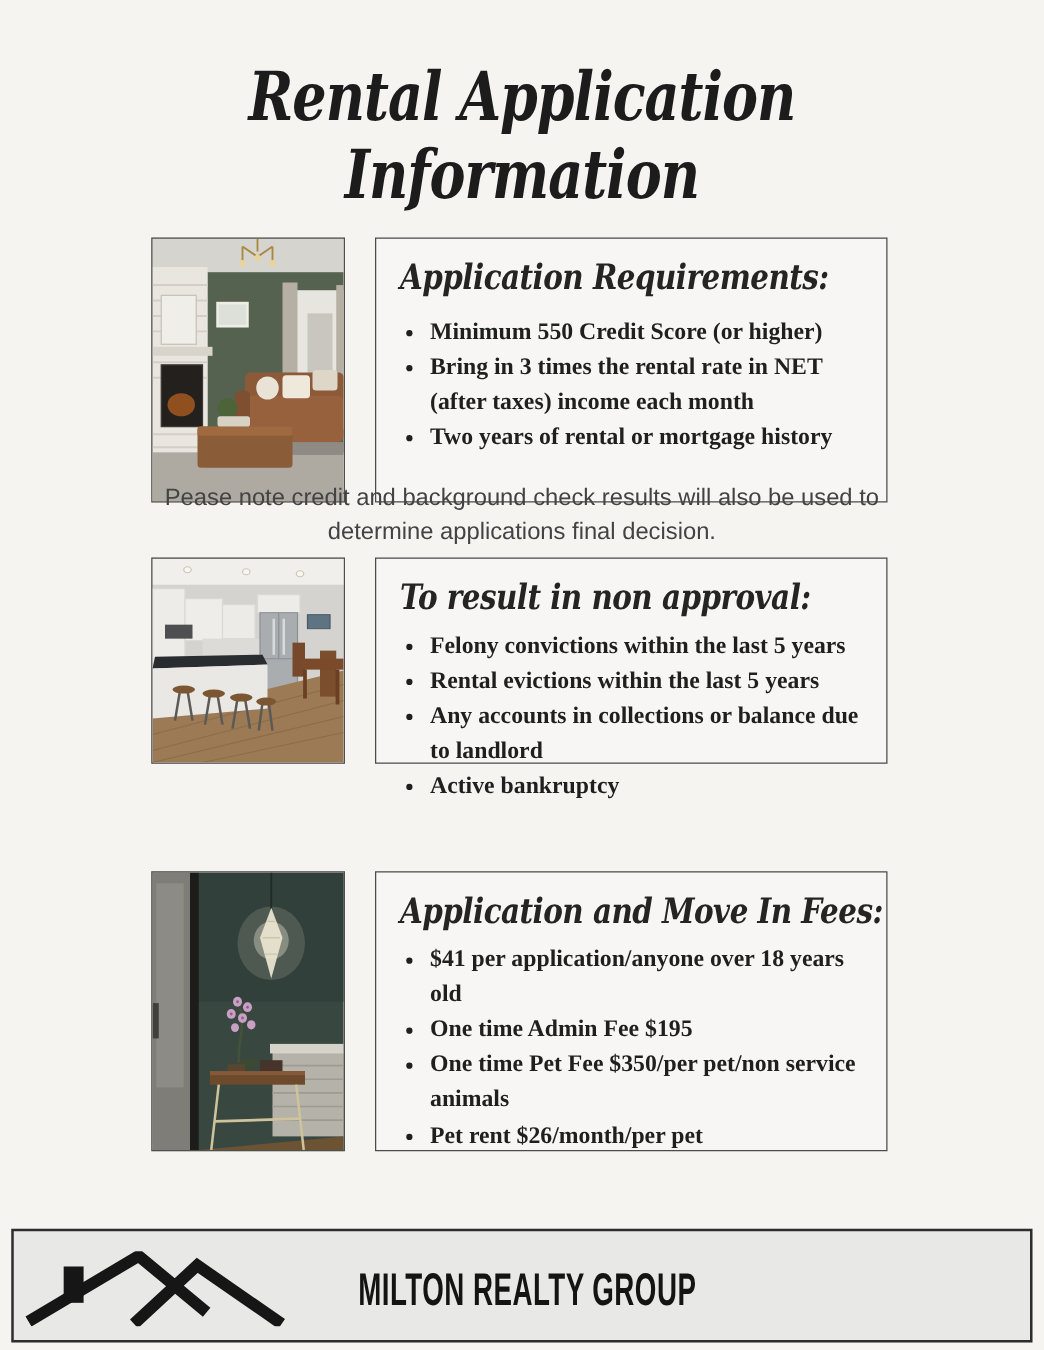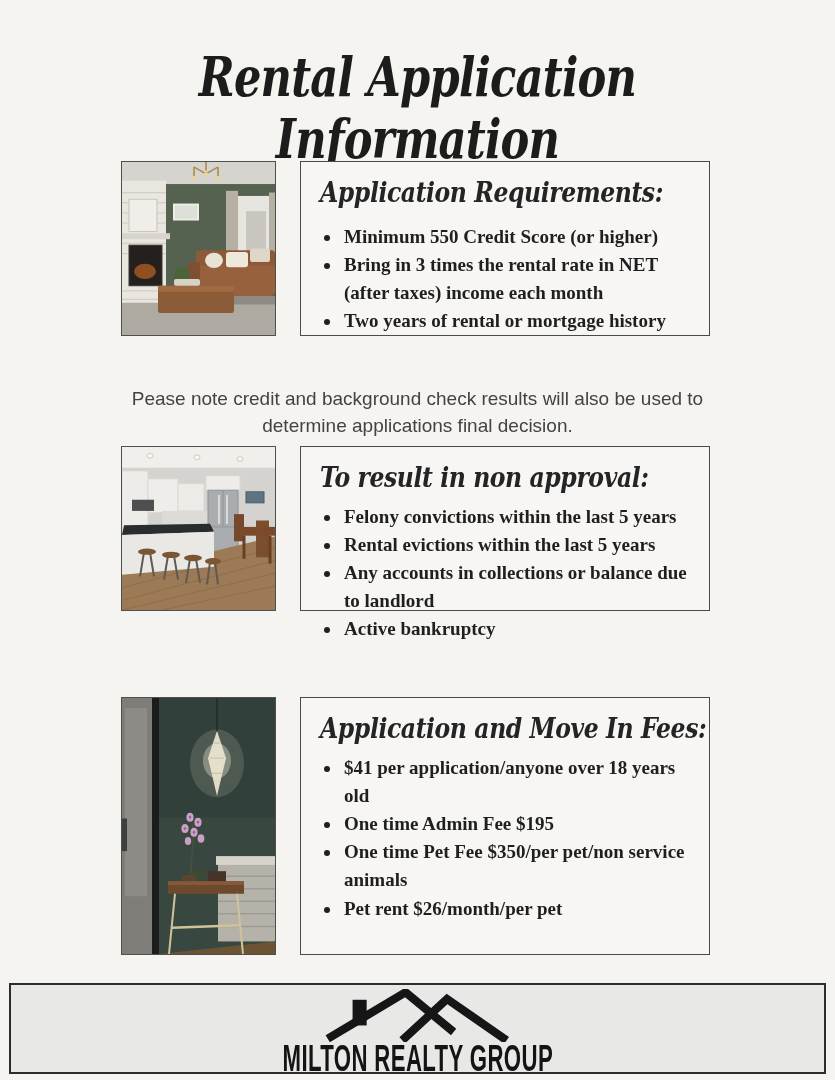--- a/index.html
+++ b/index.html
@@ -13,23 +13,23 @@
     position:relative;overflow:hidden;background:var(--page_bg);
     font-family:"Liberation Serif","DejaVu Serif",serif;
   }
   .title{
     position:absolute;top:46px;left:0;width:100%;text-align:center;
     font-family:"DejaVu Serif","Liberation Serif",serif;
     font-style:italic;font-weight:700;font-size:54px;line-height:1.15;
     color:#1c1c1c;transform:scaleX(0.80);letter-spacing:-1px;
   }
   .row{position:absolute;left:121px;width:589px;}
-  .row1{top:161px;height:175px;}
+  .row1{top:190px;height:212px;}
   .row2{top:446px;height:165px;}
-  .row3{top:697px;height:258px;}
+  .row3{top:697px;height:224px;}
   .photo{
     position:absolute;left:0;top:0;width:155px;height:100%;
     border:1px solid #4f4f4d;background:#cfcdc8;overflow:hidden;
   }
   .photo svg{display:block;width:100%;height:100%;}
   .textbox{
     position:absolute;left:179px;top:0;width:410px;height:100%;
     background:var(--box_bg);border:1.5px solid var(--box_border);
     padding:11px 12px 0 17px;
   }
@@ -47,21 +47,21 @@
   .bullets li{padding-left:2px;font-weight:bold;}
   .note{
     position:absolute;top:386px;left:0;width:100%;text-align:center;
     font-family:"Liberation Sans","DejaVu Sans",sans-serif;
     font-size:19px;line-height:1.42;color:var(--note_text);
   }
   .note span{display:inline-block;max-width:596px;}
   .footer{
     position:absolute;left:9px;right:9px;top:983px;bottom:6px;
     background:var(--footer_bg);border:2px solid var(--footer_border);
-    display:flex;flex-direction:column;align-items:center;justify-content:flex-start;
+    display:flex;align-items:center;justify-content:flex-start;
     padding-top:4px;
   }
   .logo{display:block;width:228px;height:60px;}
   .brand{
     font-family:"Liberation Sans","DejaVu Sans",sans-serif;
     font-weight:700;font-size:30px;color:var(--brand_text);
     transform:scale(0.74,1.22);transform-origin:center top;
     letter-spacing:0.5px;margin-top:-4px;white-space:nowrap;
   }
 </style>

